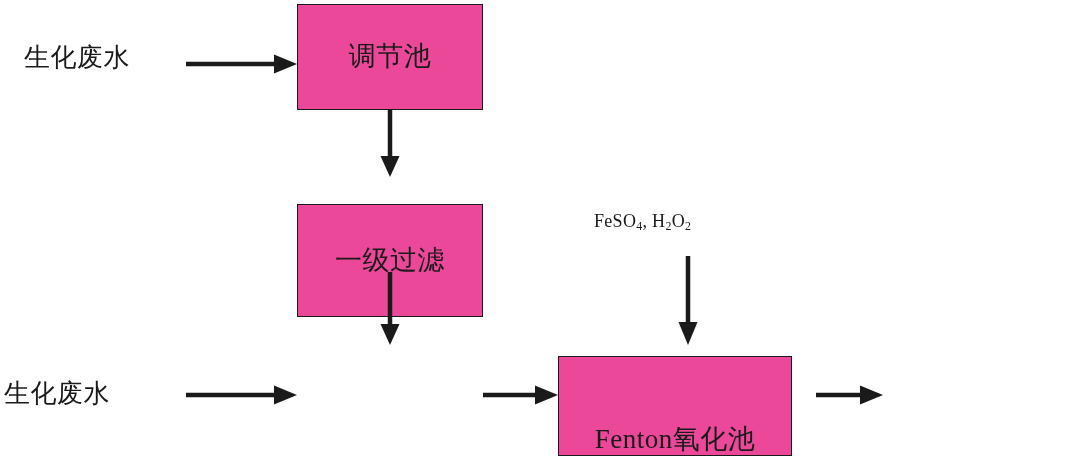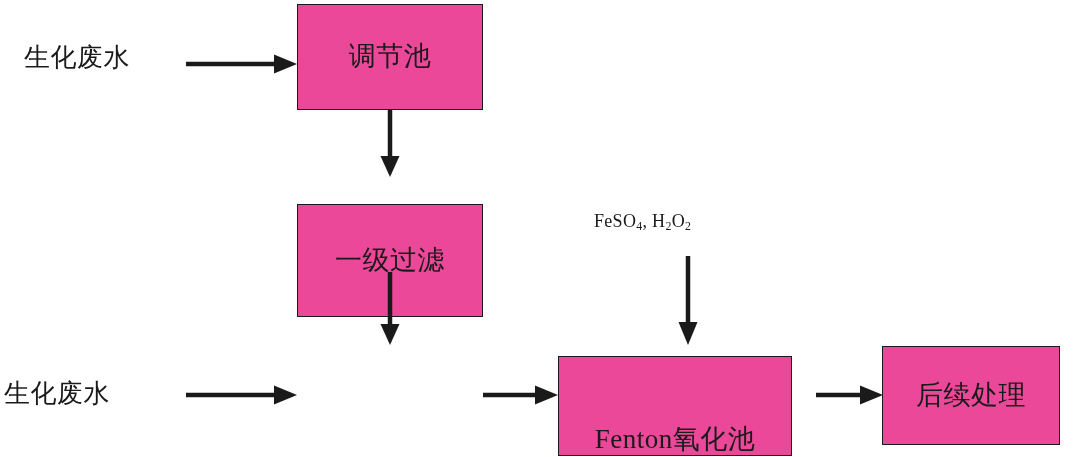--- a/index.html
+++ b/index.html
@@ -88,23 +88,20 @@
 
   <div class="node-box" style="left:297px; top:177px; width:186px; height:113px;margin-top:27px;">
     <span class="node-label">一级过滤</span>
   </div>
 
 
   <div class="node-box" style="left:558px; top:356px; width:234px; height:100px;align-items:flex-end;">
     <span class="node-label">Fenton氧化池</span>
   </div>
 
-  <div class="node-box" style="left:882px; top:346px; width:178px; height:99px;">
-    <span class="node-label">后续处理</span>
-  </div>
 
   <div class="free-label" style="left:24px; top:45px;">生化废水</div>
 
   <div class="free-label" style="left:4px; top:381px;">生化废水</div>
 
   <div class="free-label chem" style="left:594px; top:212px;">
     <span><span>FeSO</span><sub>4</sub></span><span>, H</span><sub>2</sub><span>O</span><sub>2</sub>
   </div>
 
   <div class="arrow" style="left:186px; top:52px; width:112px; height:24px;">

